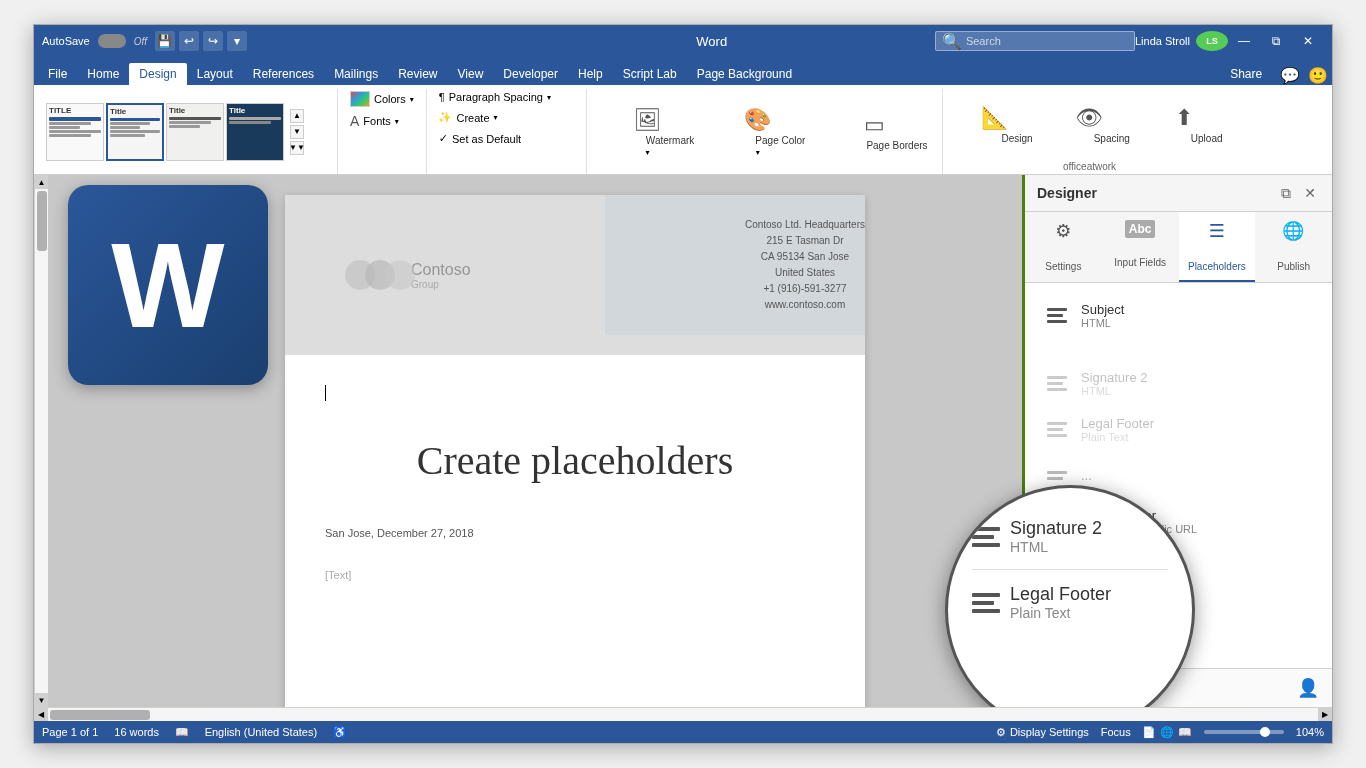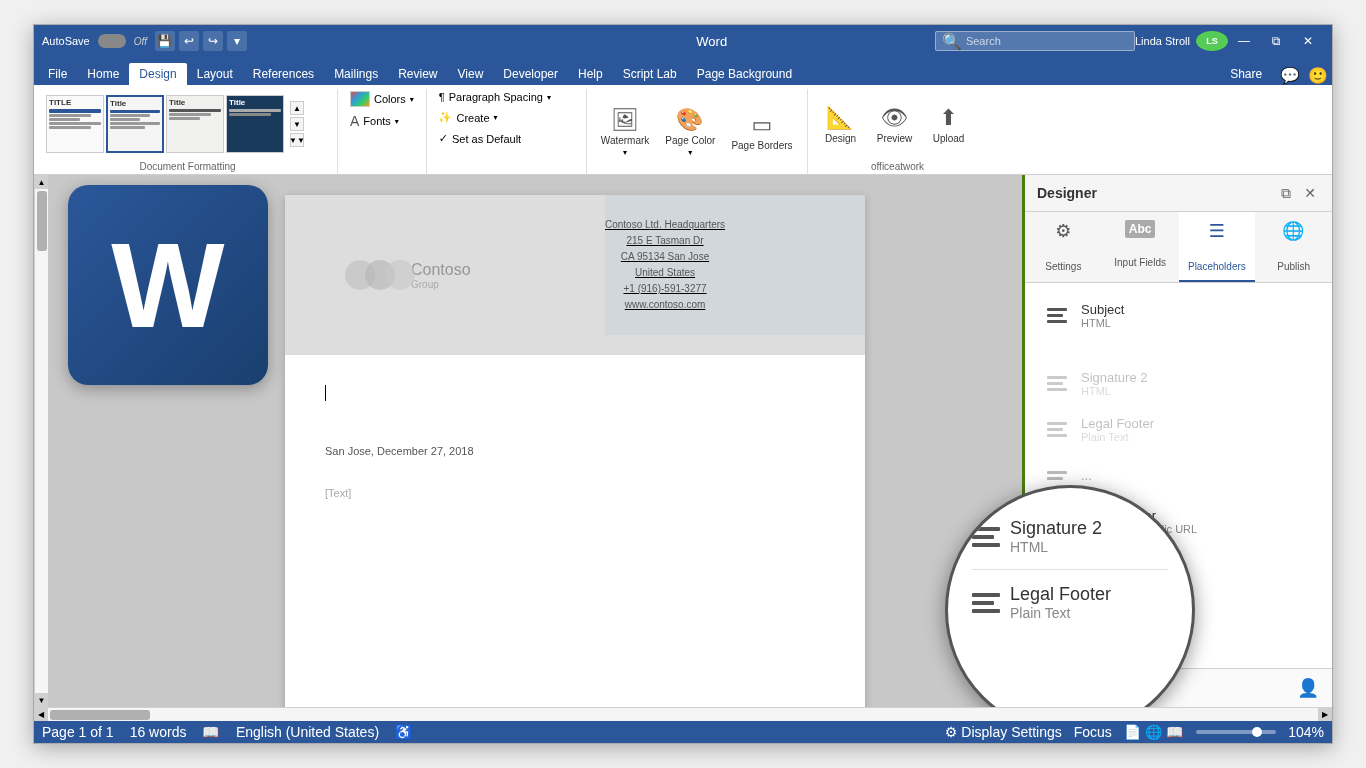--- a/index.html
+++ b/index.html
@@ -43,21 +43,21 @@
     .theme-title-text { font-size: 8px; font-weight: bold; color: #333; }
     .theme-lines { display: flex; flex-direction: column; gap: 1px; margin-top: 2px; }
     .theme-line { height: 3px; background: #999; border-radius: 1px; }
     .gallery-scroll { display: flex; flex-direction: column; justify-content: center; gap: 2px; margin-left: 2px; }
     .gallery-btn { width: 14px; height: 14px; border: 1px solid #ccc; background: #f5f5f5; cursor: pointer; display: flex; align-items: center; justify-content: center; font-size: 8px; }
     .design-control-btn { display: flex; align-items: center; gap: 4px; padding: 2px 4px; cursor: pointer; border-radius: 2px; font-size: 11px; }
     .color-swatch { width: 20px; height: 16px; background: linear-gradient(135deg, #e74c3c, #3498db, #2ecc71, #f39c12); border: 1px solid #ccc; }
     .para-btn { font-size: 11px; padding: 2px 4px; cursor: pointer; display: flex; align-items: center; gap: 4px; }
     .ribbon-icon-btn { display: flex; flex-direction: column; align-items: center; gap: 2px; padding: 4px 6px; cursor: pointer; border-radius: 2px; min-width: 50px; }
     .ribbon-icon-btn .icon { font-size: 22px; color: #555; }
-    .ribbon-icon-btn .label { font-size: 10px; color: #333; text-align: center; }
+    .ribbon-icon-btn .label { font-size: 10px; color: #333; text-align: center; margin-left: 45px; }
 
     
     .share-btn { display: flex; align-items: center; gap: 4px; padding: 4px 10px; background: #2b579a; color: #fff; border: none; border-radius: 2px; cursor: pointer; font-size: 12px; }
 
     
     .doc-area { display: flex; flex: 1; overflow: hidden; }
 
     
     .doc-scroll { width: 14px; background: #f0f0f0; border-left: 1px solid #d0d0d0; flex-shrink: 0; display: flex; flex-direction: column; align-items: center; }
     .scroll-btn { width: 14px; height: 14px; background: #d0d0d0; display: flex; align-items: center; justify-content: center; cursor: pointer; font-size: 8px; }
@@ -70,21 +70,21 @@
     
     .word-logo { position: absolute; top: 10px; left: 20px; width: 200px; height: 200px; z-index: 10; }
     .word-logo-bg { width: 200px; height: 200px; background: linear-gradient(135deg, #2b579a, #1a3f6f); border-radius: 20px; display: flex; align-items: center; justify-content: center; box-shadow: 0 4px 15px rgba(0,0,0,0.3); }
     .word-logo-w { font-size: 120px; font-weight: bold; color: #fff; font-family: Arial, sans-serif; }
 
     
     .doc-page { background: #fff; width: 580px; min-height: 620px; position: relative; box-shadow: 0 2px 8px rgba(0,0,0,0.2); margin-left: 80px; }
 
     
     .page-header { background: #ddd; height: 160px; position: relative; overflow: hidden; }
-    .page-header-content { position: absolute; right: 0; top: 0; width: 260px; height: 140px; display: flex; flex-direction: column; justify-content: center; align-items: flex-start; background: rgba(200,210,220,0.5); text-decoration: underline; }
+    .page-header-content { position: absolute; right: 0; top: 0; width: 260px; height: 140px; display: flex; flex-direction: column; justify-content: center; align-items: flex-end; background: rgba(200,210,220,0.5); }
     .header-company { font-size: 10px; color: #555; text-align: center; line-height: 1.6; }
     .page-header-logo { position: absolute; left: 60px; top: 50%; transform: translateY(-50%); display: flex; align-items: center; gap: 8px; opacity: 0.6; }
     .contoso-logo { display: flex; align-items: center; gap: 6px; }
     .contoso-circles { display: flex; gap: -5px; }
     .circle { width: 30px; height: 30px; border-radius: 50%; background: #aaa; opacity: 0.6; margin-right: -10px; }
     .circle:nth-child(2) { background: #999; }
     .circle:nth-child(3) { background: #bbb; }
 
     
     .page-body { padding: 30px 40px; }
@@ -144,21 +144,21 @@
 
     
     .designer-footer { border-top: 1px solid #d0d0d0; padding: 8px 12px; display: flex; align-items: center; justify-content: space-between; background: #fafafa; }
     .oaw-logo { display: flex; align-items: center; gap: 4px; }
     .oaw-icon { width: 16px; height: 16px; background: #2b579a; border-radius: 2px; display: flex; align-items: center; justify-content: center; color: #fff; font-size: 8px; font-weight: bold; }
     .oaw-text { font-size: 12px; color: #2b579a; font-weight: 600; }
     .oaw-user-icon { font-size: 18px; color: #aaa; cursor: pointer; }
 
     
     .status-bar { background: #2b579a; height: 22px; display: flex; align-items: center; padding: 0 8px; gap: 16px; flex-shrink: 0; }
-    .status-item { color: #fff; font-size: 14px; display: flex; align-items: center; gap: 4px; }
+    .status-item { color: #fff; font-size: 11px; display: flex; align-items: center; gap: 4px; }
     .status-right { margin-left: auto; display: flex; align-items: center; gap: 12px; }
     .zoom-slider { width: 80px; height: 4px; background: rgba(255,255,255,0.4); border-radius: 2px; position: relative; }
     .zoom-thumb { width: 10px; height: 10px; background: #fff; border-radius: 50%; position: absolute; top: -3px; left: 70%; cursor: pointer; }
 
     
     .h-scrollbar { height: 14px; background: #f0f0f0; border-top: 1px solid #d0d0d0; display: flex; align-items: center; }
     .h-scroll-btn { width: 14px; height: 14px; background: #d0d0d0; display: flex; align-items: center; justify-content: center; font-size: 8px; cursor: pointer; }
     .h-scroll-track { flex: 1; height: 100%; background: #f5f5f5; }
     .h-scroll-thumb { width: 100px; height: 10px; background: #b0b0b0; border-radius: 3px; margin: 2px; }
   </style>
@@ -254,21 +254,20 @@
               <div class="theme-line" style="width:80%;background:#888"></div>
             </div>
           </div>
         </div>
         <div class="gallery-scroll">
           <div class="gallery-btn">▲</div>
           <div class="gallery-btn">▼</div>
           <div class="gallery-btn">▼▼</div>
         </div>
       </div>
-      <div class="ribbon-section-label">Document Formatting</div>
     </div>
 
     <div class="ribbon-section" style="min-width:80px">
       <div class="ribbon-section-content" style="flex-direction:column;align-items:flex-start;gap:2px">
         <div class="design-control-btn">
           <div class="color-swatch"></div>
           <span>Colors</span>
           <span style="font-size:8px">▾</span>
         </div>
         <div class="design-control-btn">
@@ -319,21 +318,21 @@
     </div>
 
     <div class="ribbon-section" style="min-width:180px;border-right:none">
       <div class="ribbon-section-content">
         <div class="ribbon-icon-btn">
           <span class="icon">📐</span>
           <span class="label">Design</span>
         </div>
         <div class="ribbon-icon-btn">
           <span class="icon">👁</span>
-          <span class="label">Preview</span>
+          <span class="label">Spacing</span>
         </div>
         <div class="ribbon-icon-btn">
           <span class="icon">⬆</span>
           <span class="label">Upload</span>
         </div>
       </div>
       <div class="ribbon-section-label">officeatwork</div>
     </div>
   </div>
 
@@ -378,20 +377,21 @@
               <div>CA 95134 San Jose</div>
               <div>United States</div>
               <div>+1 (916)-591-3277</div>
               <div>www.contoso.com</div>
             </div>
           </div>
         </div>
 
         <div class="page-body">
           <span class="text-cursor"></span>
+          <div class="create-placeholders-text" style="font-size:40px;color:#333;font-family:'Palatino Linotype',cursive;text-align:center;margin:30px 0;line-height:1.3">Create placeholders</div>
           <div class="date-text">San Jose, December 27, 2018</div>
           <div class="text-placeholder">[Text]</div>
         </div>
       </div>
     </div>
 
     <div class="designer-panel">
 
       <div class="designer-header">
         <span class="designer-title">Designer</span>

